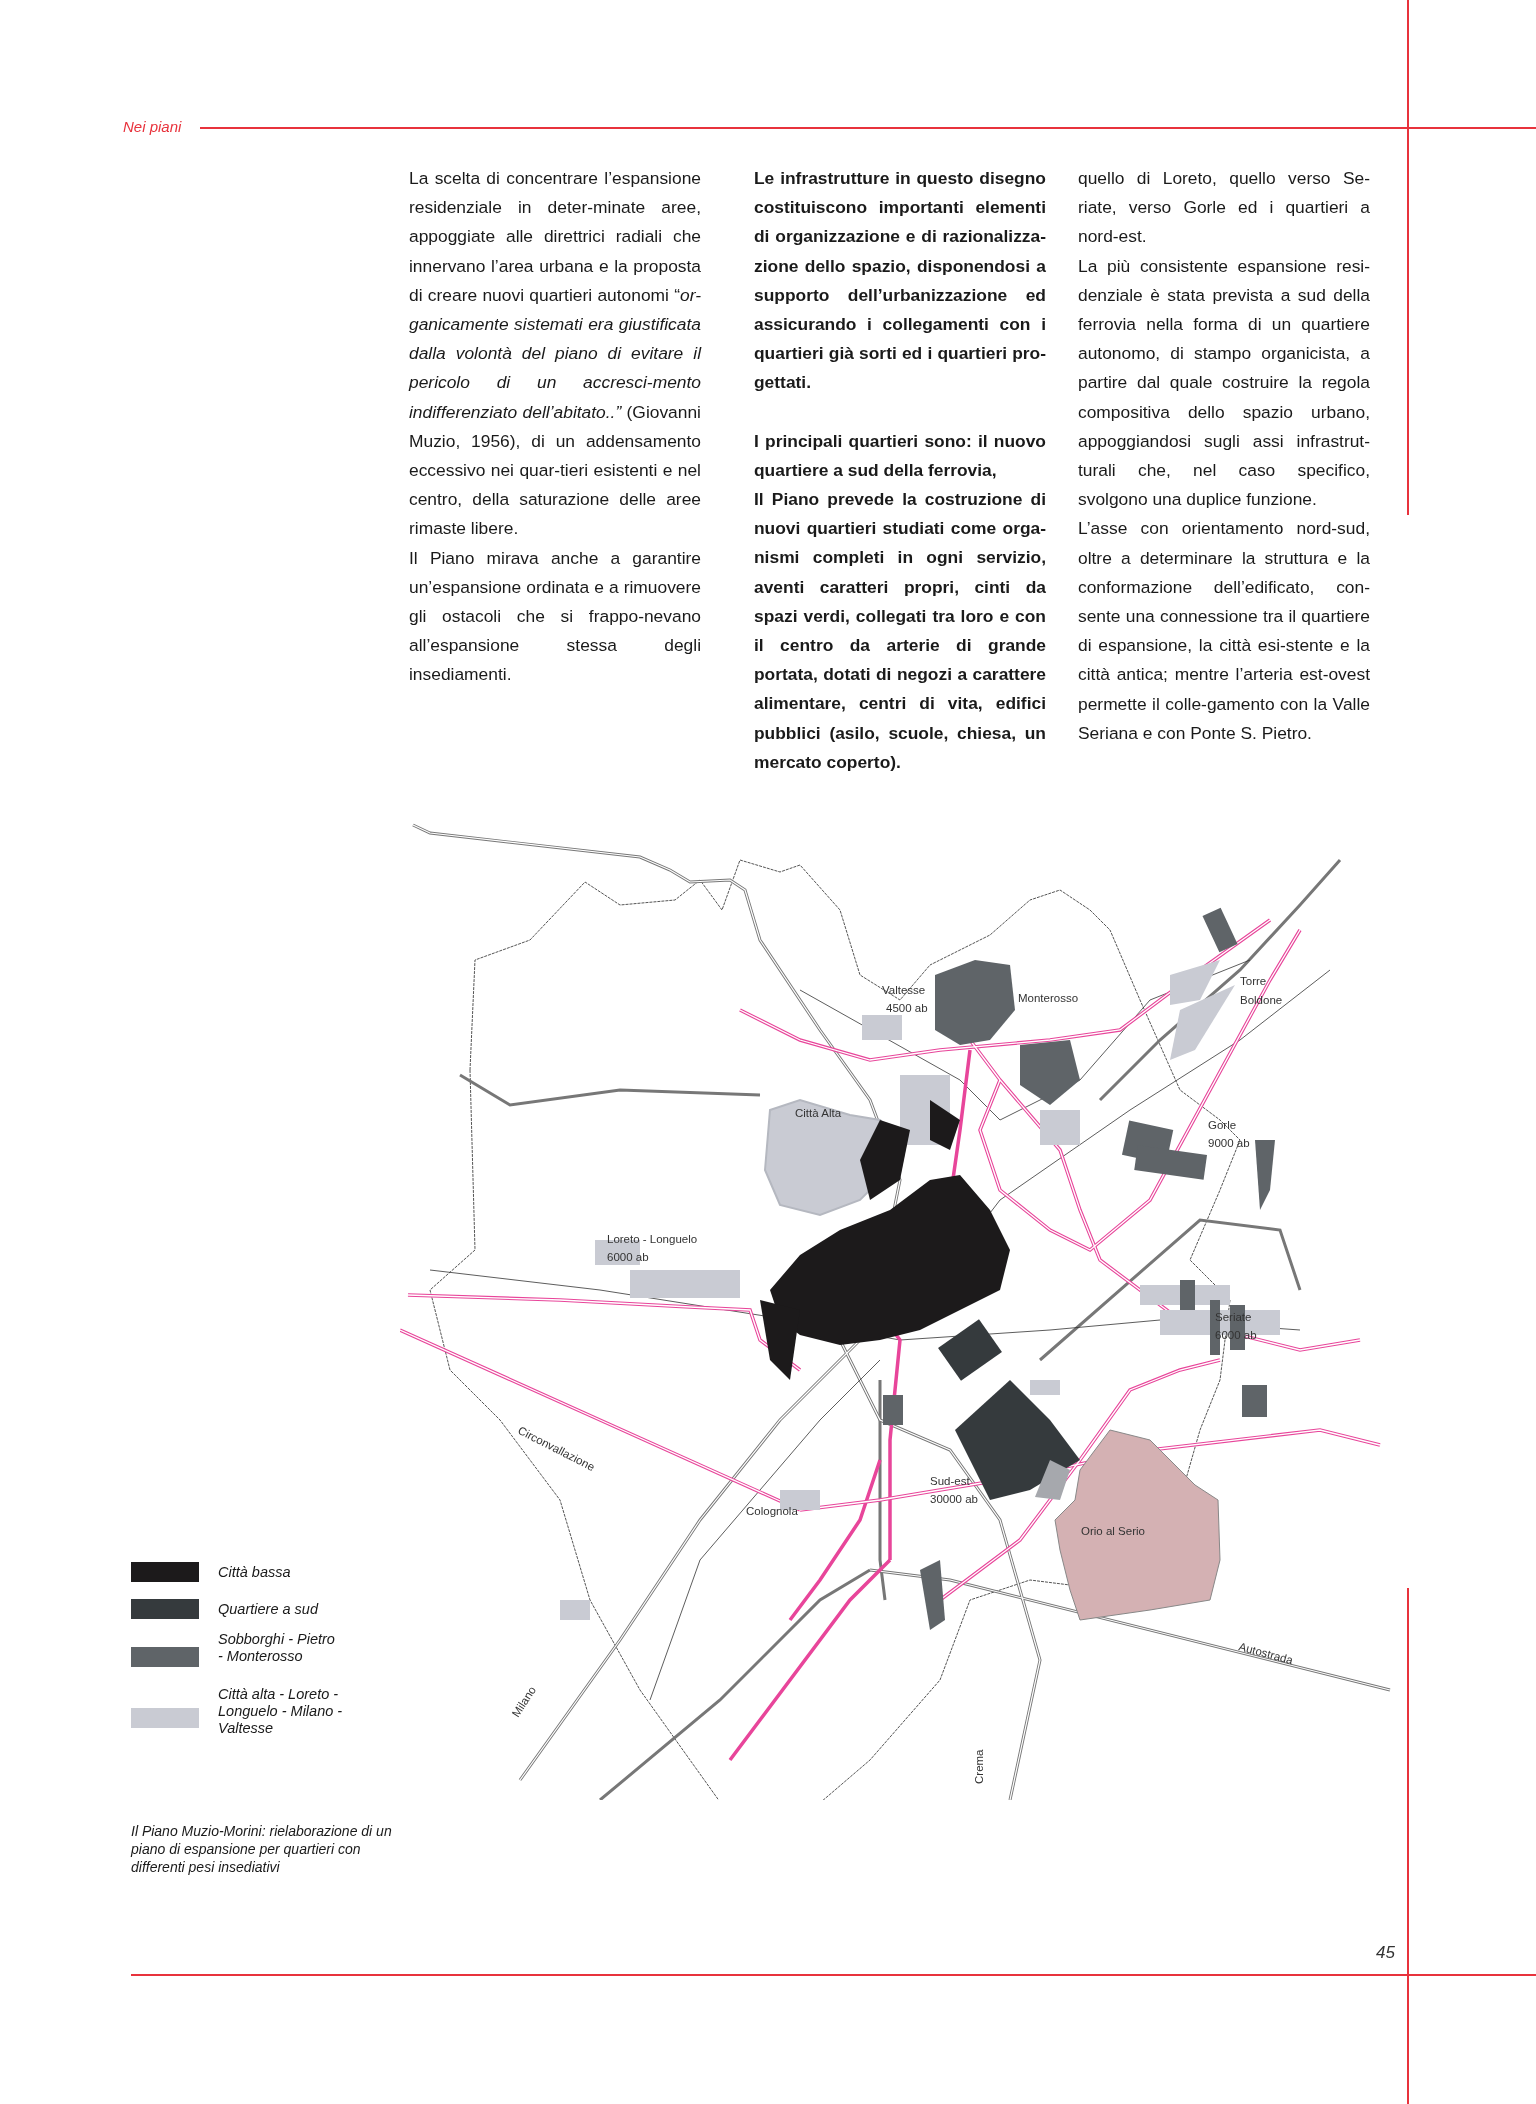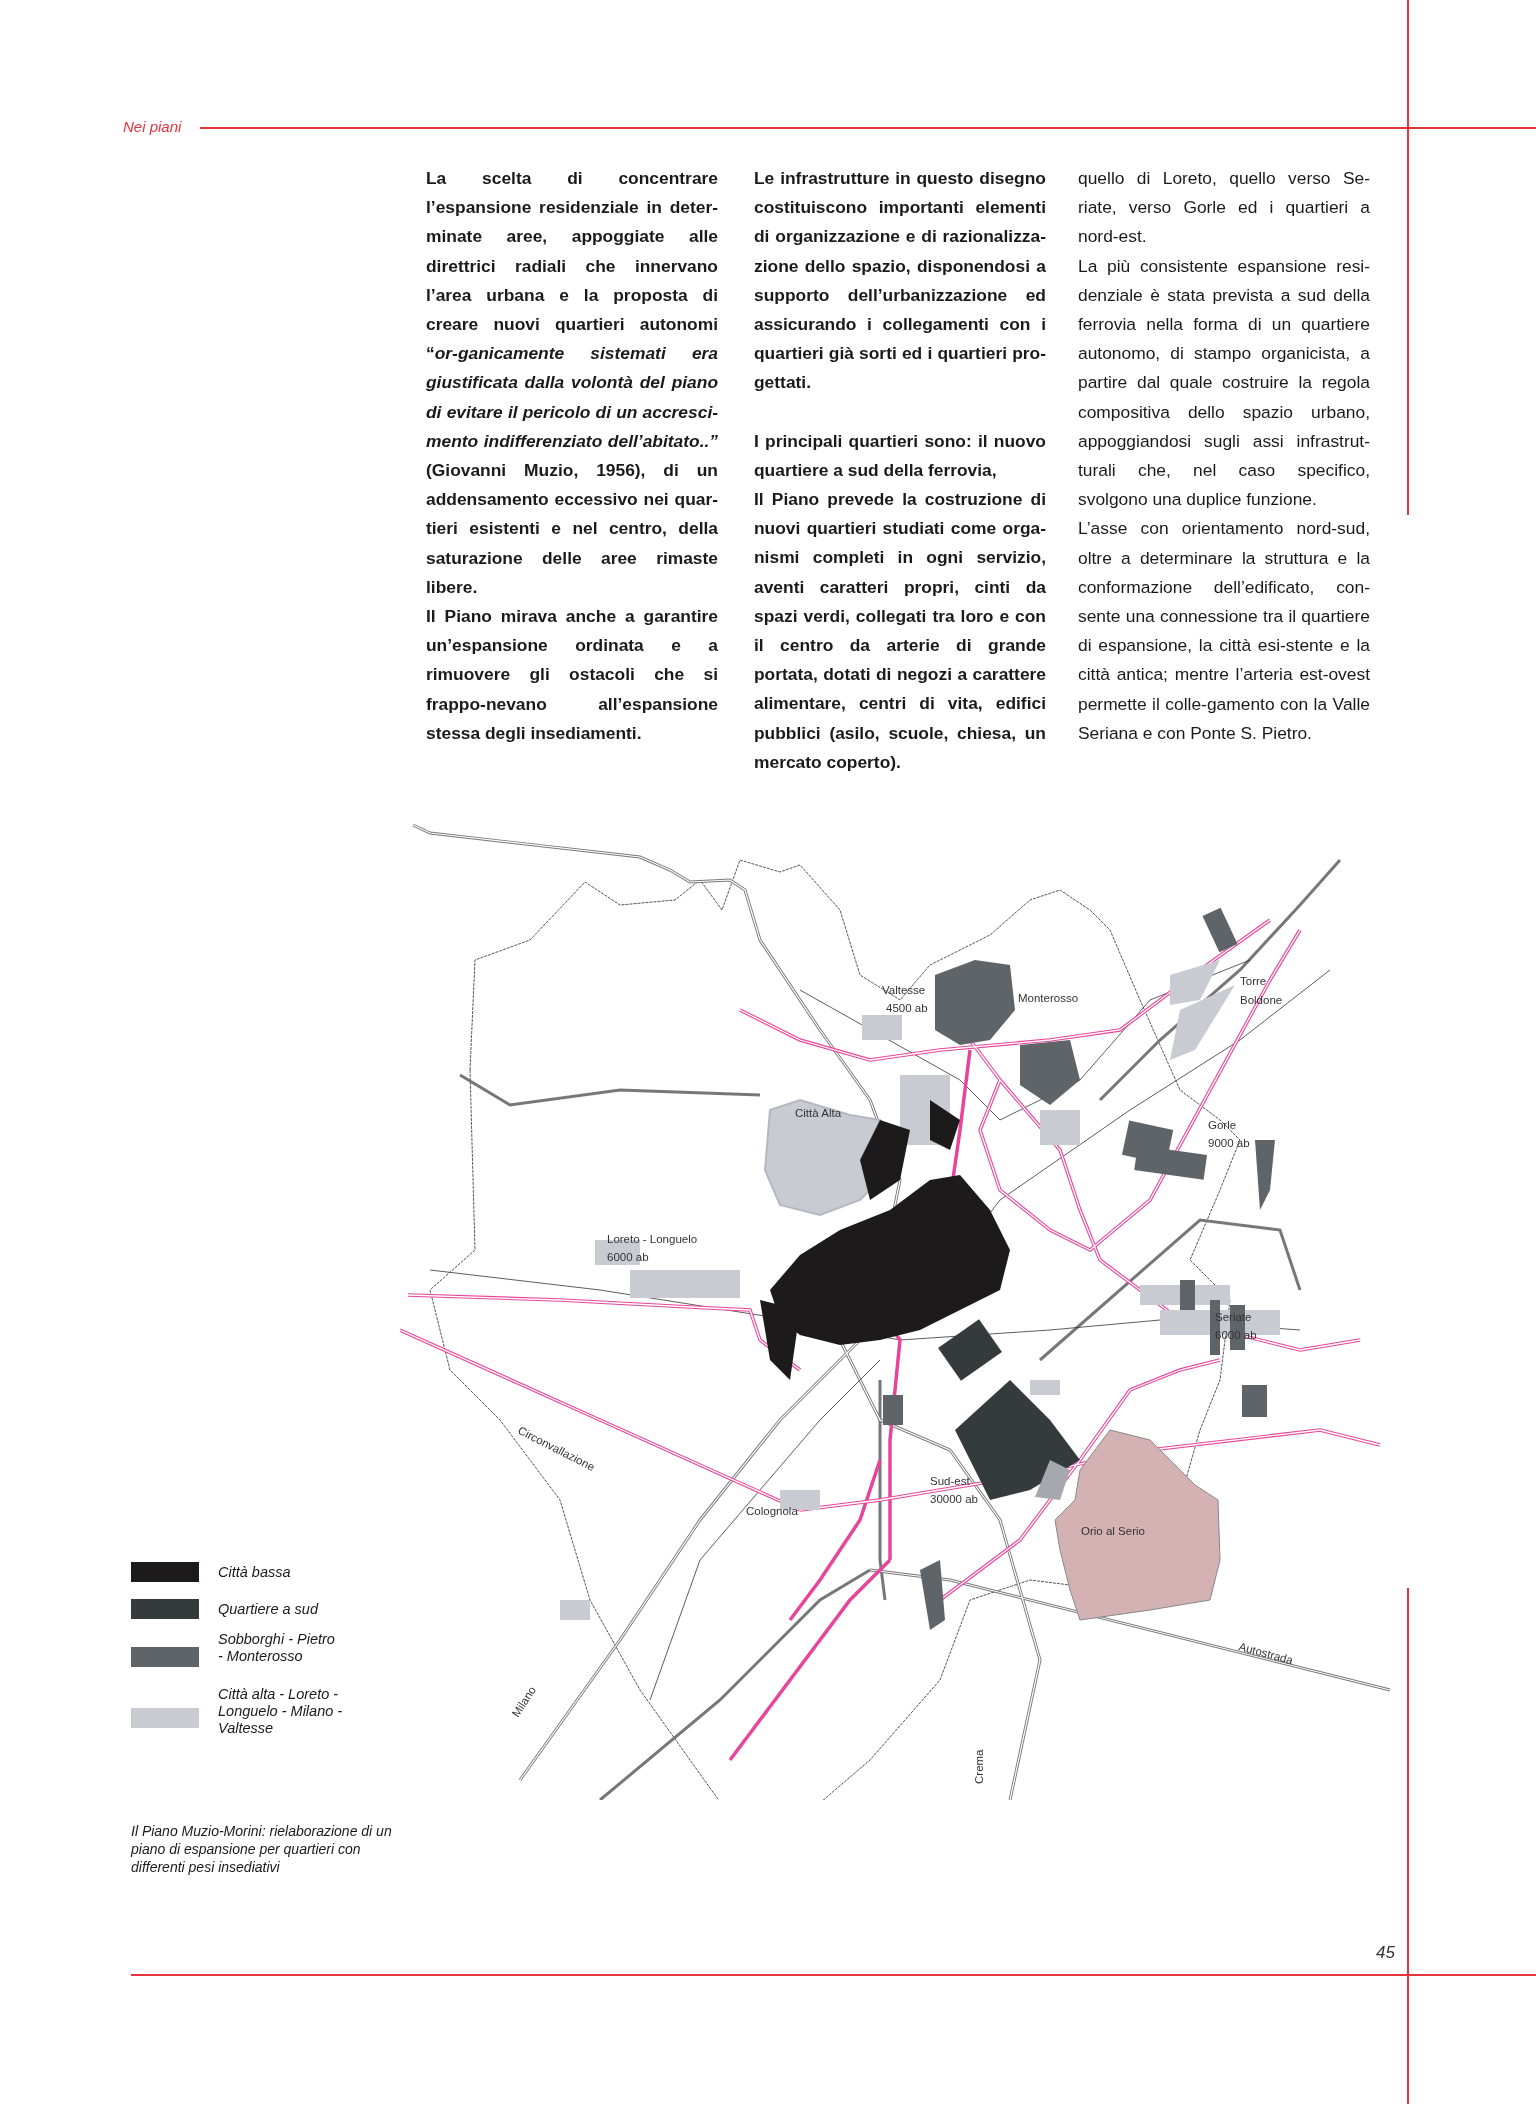--- a/index.html
+++ b/index.html
@@ -23,21 +23,21 @@
 </head>
 <body>
 
 <div class="red-h" style="left:200px; top:127px; width:1336px;"></div>
 <div class="red-v" style="left:1407px; top:0; height:515px;"></div>
 <div class="red-v" style="left:1407px; top:1588px; height:516px;"></div>
 <div class="red-h" style="left:131px; top:1974px; width:1405px;"></div>
 
 <div class="running-head">Nei piani</div>
 
-<div class="col" style="left:426px;font-weight:bold;">
+<div class="col" style="left:409px;">
   <p><span>La scelta di concentrare l’espansione residenziale in deter-minate aree, appoggiate alle direttrici radiali che innervano l’area urbana e la proposta di creare nuovi quartieri autonomi “</span><em>or-ganicamente sistemati era giustificata dalla volontà del piano di evitare il pericolo di un accresci-mento indifferenziato dell’abitato..”</em><span> (Giovanni Muzio, 1956), di un addensamento eccessivo nei quar-tieri esistenti e nel centro, della saturazione delle aree rimaste libere.</span></p>
   <p>Il Piano mirava anche a garantire un’espansione ordinata e a rimuovere gli ostacoli che si frappo-nevano all’espansione stessa degli insediamenti.</p>
 </div>
 
 <div class="col" style="left:754px;font-weight:bold;">
   <p>Le infrastrutture in questo disegno costituiscono importanti elementi di organizzazione e di razionalizza-zione dello spazio, disponendosi a supporto dell’urbanizzazione ed assicurando i collegamenti con i quartieri già sorti ed i quartieri pro-gettati.</p>
   <div class="gap"></div>
   <p>I principali quartieri sono: il nuovo quartiere a sud della ferrovia,</p>
   <p>Il Piano prevede la costruzione di nuovi quartieri studiati come orga-nismi completi in ogni servizio, aventi caratteri propri, cinti da spazi verdi, collegati tra loro e con il centro da arterie di grande portata, dotati di negozi a carattere alimentare, centri di vita, edifici pubblici (asilo, scuole, chiesa, un mercato coperto).</p>
 </div>

